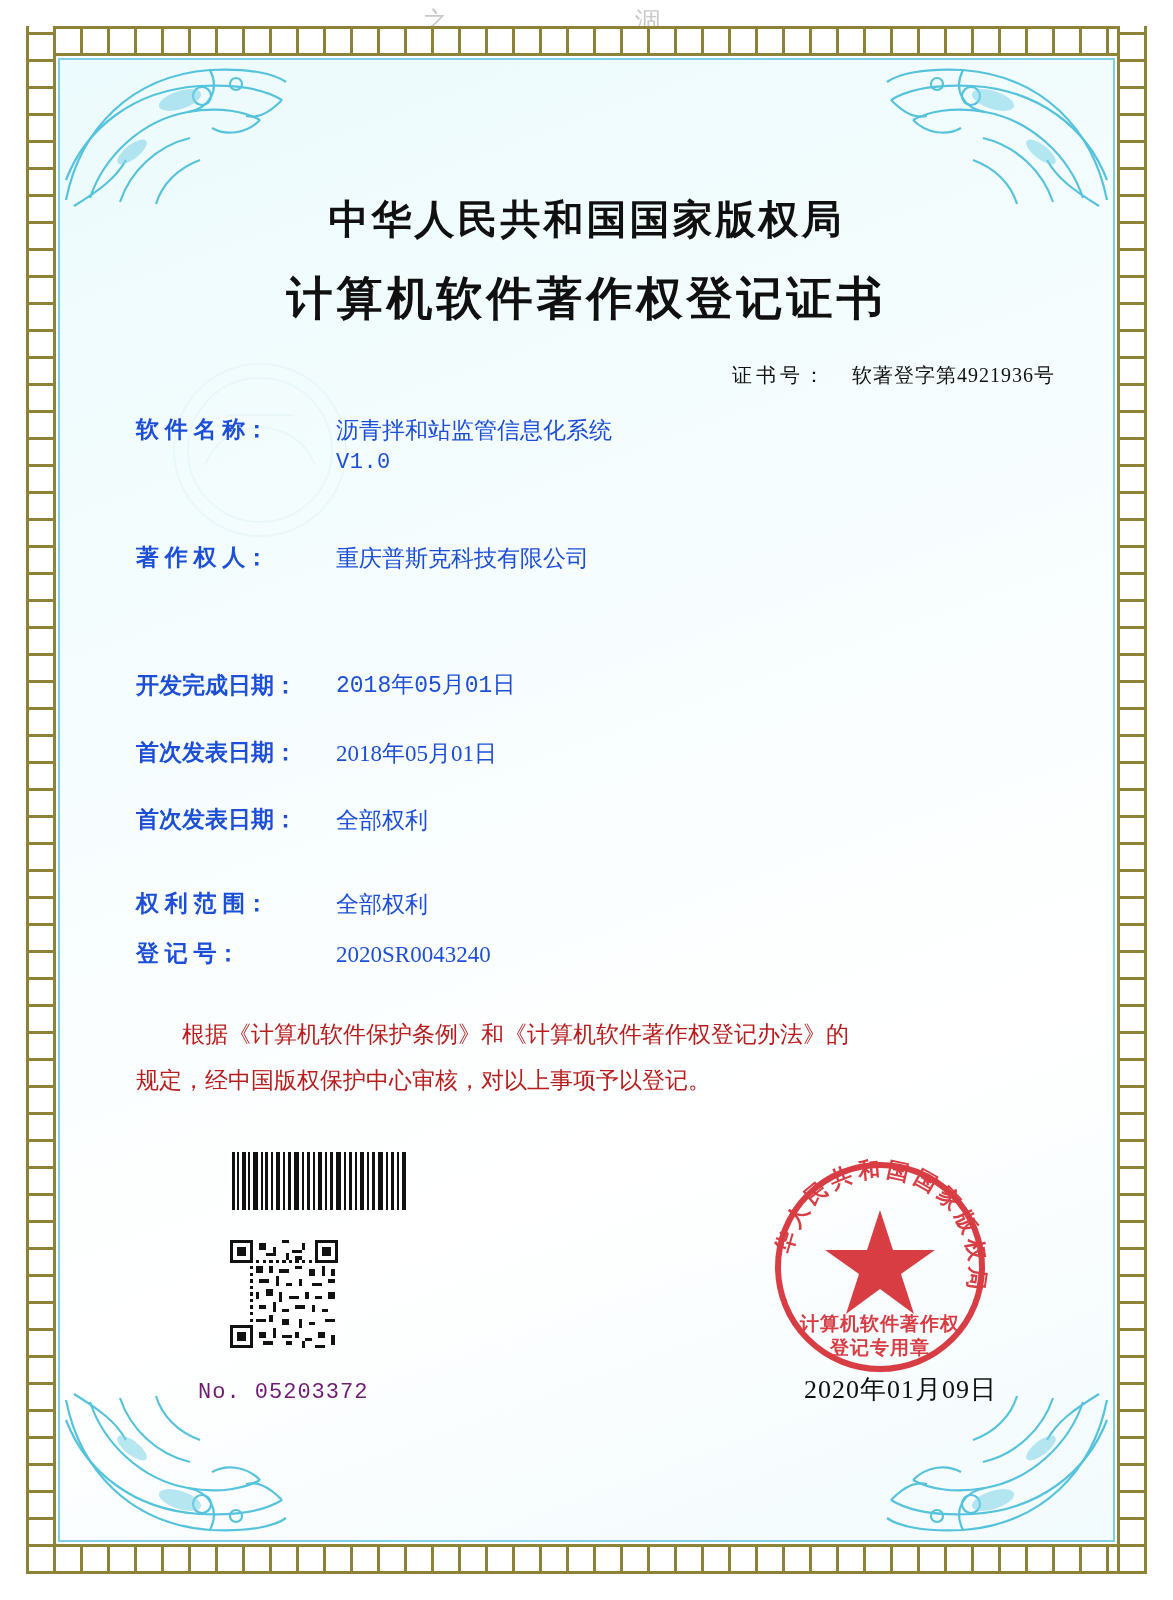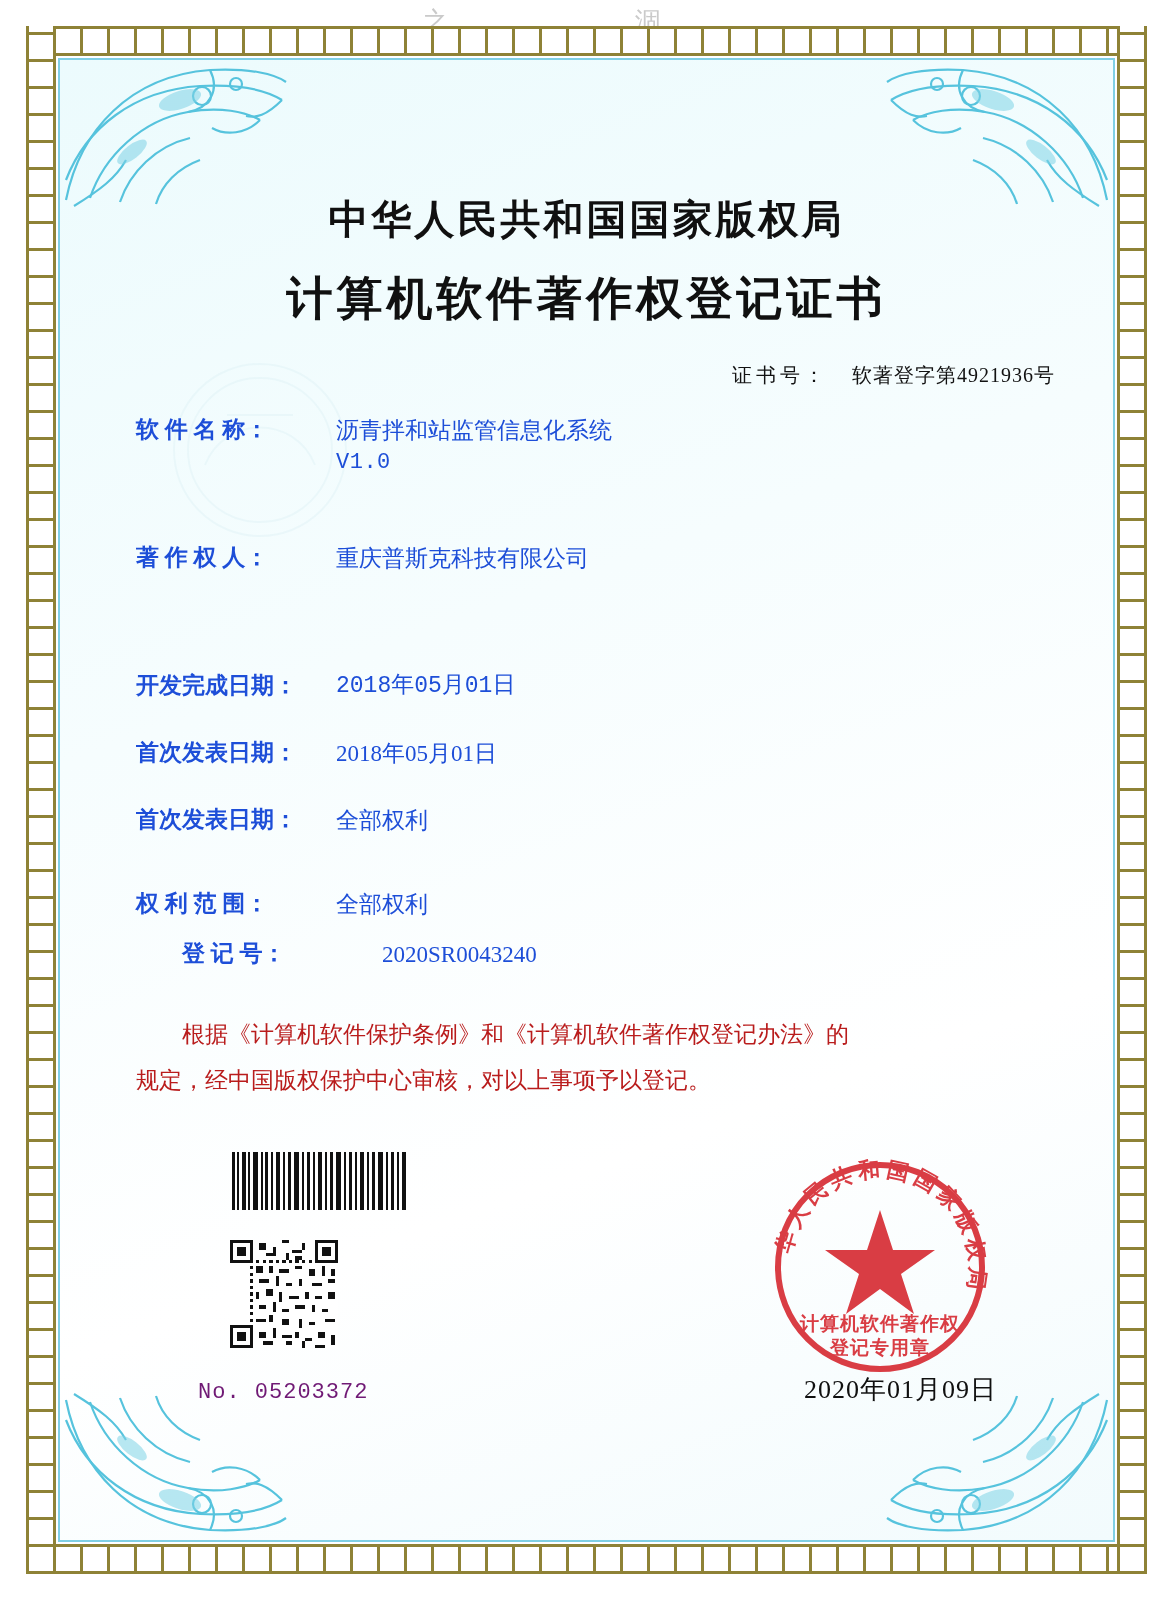--- a/index.html
+++ b/index.html
@@ -162,21 +162,21 @@
     font-family: "Liberation Mono", "DejaVu Sans Mono", monospace;
     font-size: 22px;
     letter-spacing: 0.5px;
   }
   .f-name    { top: 342px; }
   .f-owner   { top: 470px; }
   .f-devdate { top: 598px; font-family: Liberation Mono, monospace; }
   .f-pubdate { top: 665px; }
   .f-method  { top: 732px; }
   .f-scope   { top: 799px; margin-top: 17px; }
-  .f-regno   { top: 866px; margin-left: 46px; }
+  .f-regno   { top: 866px; }
 
   .statement {
     position: absolute;
     left: 78px;
     right: 70px;
     top: 940px;
     font-size: 23px;
     line-height: 2.0;
     color: #b91c1c;
     text-align: justify;

